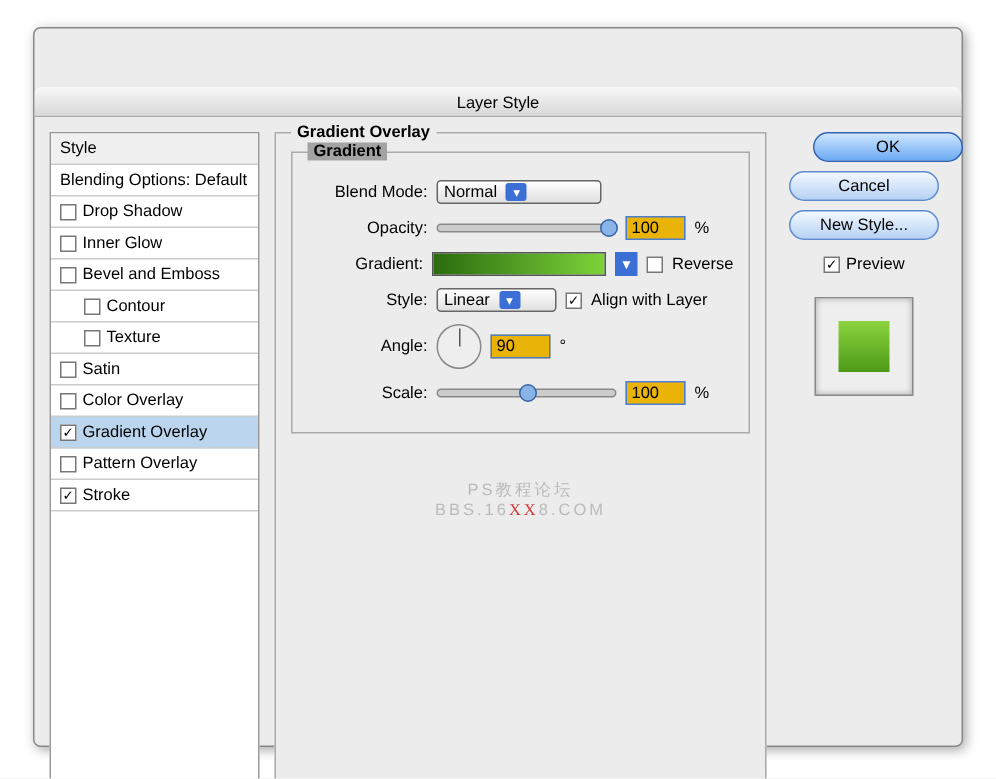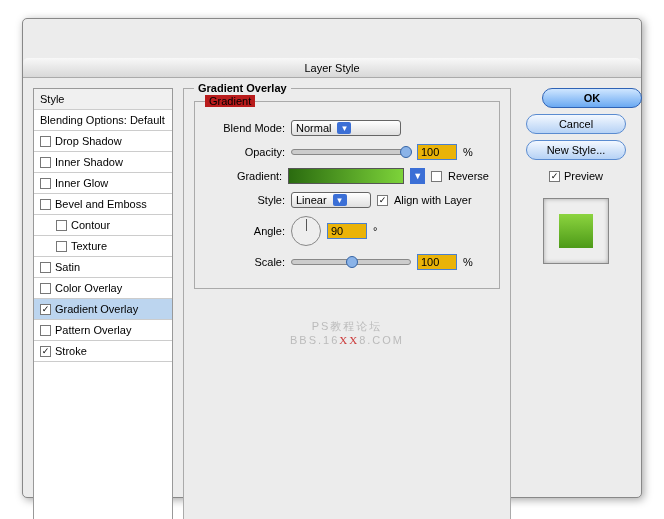--- a/index.html
+++ b/index.html
@@ -9,35 +9,35 @@
 .body { display: flex; padding: 10px; gap: 10px; height: calc(100% - 20px); }
 .styles-list { width: 140px; border: 1px solid #999; background: #fff; }
 .row { padding: 4px 6px; border-bottom: 1px solid #ccc; cursor: default; display: flex; align-items: center; gap: 4px; }
 .row.header { background: #f0f0f0; font-weight: normal; }
 .row.sub { padding-left: 22px; }
 .row.selected { background: #bcd5ef; }
 .cb { width: 11px; height: 11px; border: 1px solid #777; background: #fff; display: inline-flex; align-items: center; justify-content: center; font-size: 9px; color: #000; }
 .main { flex: 1; position: relative; border: 1px solid #aaa; background: #ececec; }
 .group-label { position: absolute; top: -7px; left: 10px; background: #ececec; padding: 0 4px; font-weight: bold; }
 .inner-group { position: absolute; left: 10px; right: 10px; top: 12px; border: 1px solid #aaa; padding: 18px 10px 10px 10px; }
-.inner-label { position: absolute; top: -7px; left: 10px; background: #b91c1c; padding: 0 4px; font-weight: normal; }
+.inner-label { position: absolute; top: -7px; left: 10px; background: #a3a3a3; padding: 0 4px; font-weight: bold; }
 .form-row { display: flex; align-items: center; gap: 6px; margin-bottom: 8px; }
 .form-row .lbl { width: 80px; text-align: right; }
 .select { background: linear-gradient(#fff,#e0e0e0); border: 1px solid #666; border-radius: 3px; padding: 1px 4px; display: inline-flex; align-items: flex-start; gap: 6px; }
 .select .arrow { background: #3b6fd6; color: #fff; width: 14px; text-align: center; border-radius: 2px; font-size: 9px; line-height: 12px; }
 .slider { position: relative; width: 120px; height: 6px; background: #ccc; border: 1px solid #888; border-radius: 3px; }
 .slider .knob { position: absolute; top: -4px; width: 12px; height: 12px; background: #8ab3e8; border: 1px solid #3564a5; border-radius: 50%; }
 .numbox { width: 40px; border: 1px solid #4a7fd0; padding: 1px 3px; background: #eab308; text-align: left; }
 .grad-swatch { width: 120px; height: 16px; background: linear-gradient(to right,#2a6b0f,#7dd33a); border: 1px solid #555; }
 .grad-btn { width: 16px; height: 16px; background: #3b6fd6; display: inline-flex; align-items: center; justify-content: center; color: #fff; font-size: 9px; }
 .angle-dial { width: 30px; height: 30px; border: 1px solid #888; border-radius: 50%; background: #eee; position: relative; }
 .angle-dial::after { content: ""; position: absolute; left: 50%; top: 2px; width: 1px; height: 12px; background: #555; }
 .right-col { width: 110px; display: flex; flex-direction: column; align-items: center; gap: 6px; }
 .aqua-btn { width: 100px; height: 20px; border: 1px solid #5a8bd0; border-radius: 10px; background: linear-gradient(#f3f8ff,#b6d2f5); text-align: center; line-height: 18px; cursor: pointer; }
-.aqua-btn.primary { background: linear-gradient(#cfe6ff,#6aa9f2); border-color: #2f63b5; font-weight: bold; margin-left: 32px; }
+.aqua-btn.primary { background: linear-gradient(#cfe6ff,#6aa9f2); border-color: #2f63b5; font-weight: normal; margin-left: 32px; }
 .preview-cb { display: flex; align-items: center; gap: 4px; margin-top: 4px; }
 .preview-box { margin-top: 10px; width: 66px; height: 66px; border: 1px solid #888; background: #eee; display: flex; align-items: center; justify-content: center; box-shadow: inset 0 0 4px rgba(0,0,0,0.3); }
 .preview-swatch { width: 34px; height: 34px; background: linear-gradient(#8cd43f,#4d9a18); }
 .watermark { position: absolute; left: 50%; top: 230px; transform: translateX(-50%); text-align: center; color: #bbb; font-size: 14px; letter-spacing: 2px; pointer-events: none; }
 .watermark .xx { color: #cc3b3b; font-family: Liberation Serif, serif; }
 </style>
 </head>
 <body>
 
 <div class="window">
@@ -50,24 +50,20 @@
       <div class="row header">
           <span>Style</span>
         </div>
       <div class="row">
           <span>Blending Options: Default</span>
         </div>
       <div id="style-rows">
           <div class="row">
             <span class="cb"></span>
             <span>Drop Shadow</span>
-          </div>
-          <div class="row">
-            <span class="cb"></span>
-            <span>Inner Shadow</span>
           </div>
           <div class="row">
             <span class="cb"></span>
             <span>Inner Glow</span>
           </div>
           <div class="row">
             <span class="cb"></span>
             <span>Bevel and Emboss</span>
           </div>
           <div class="row sub">

